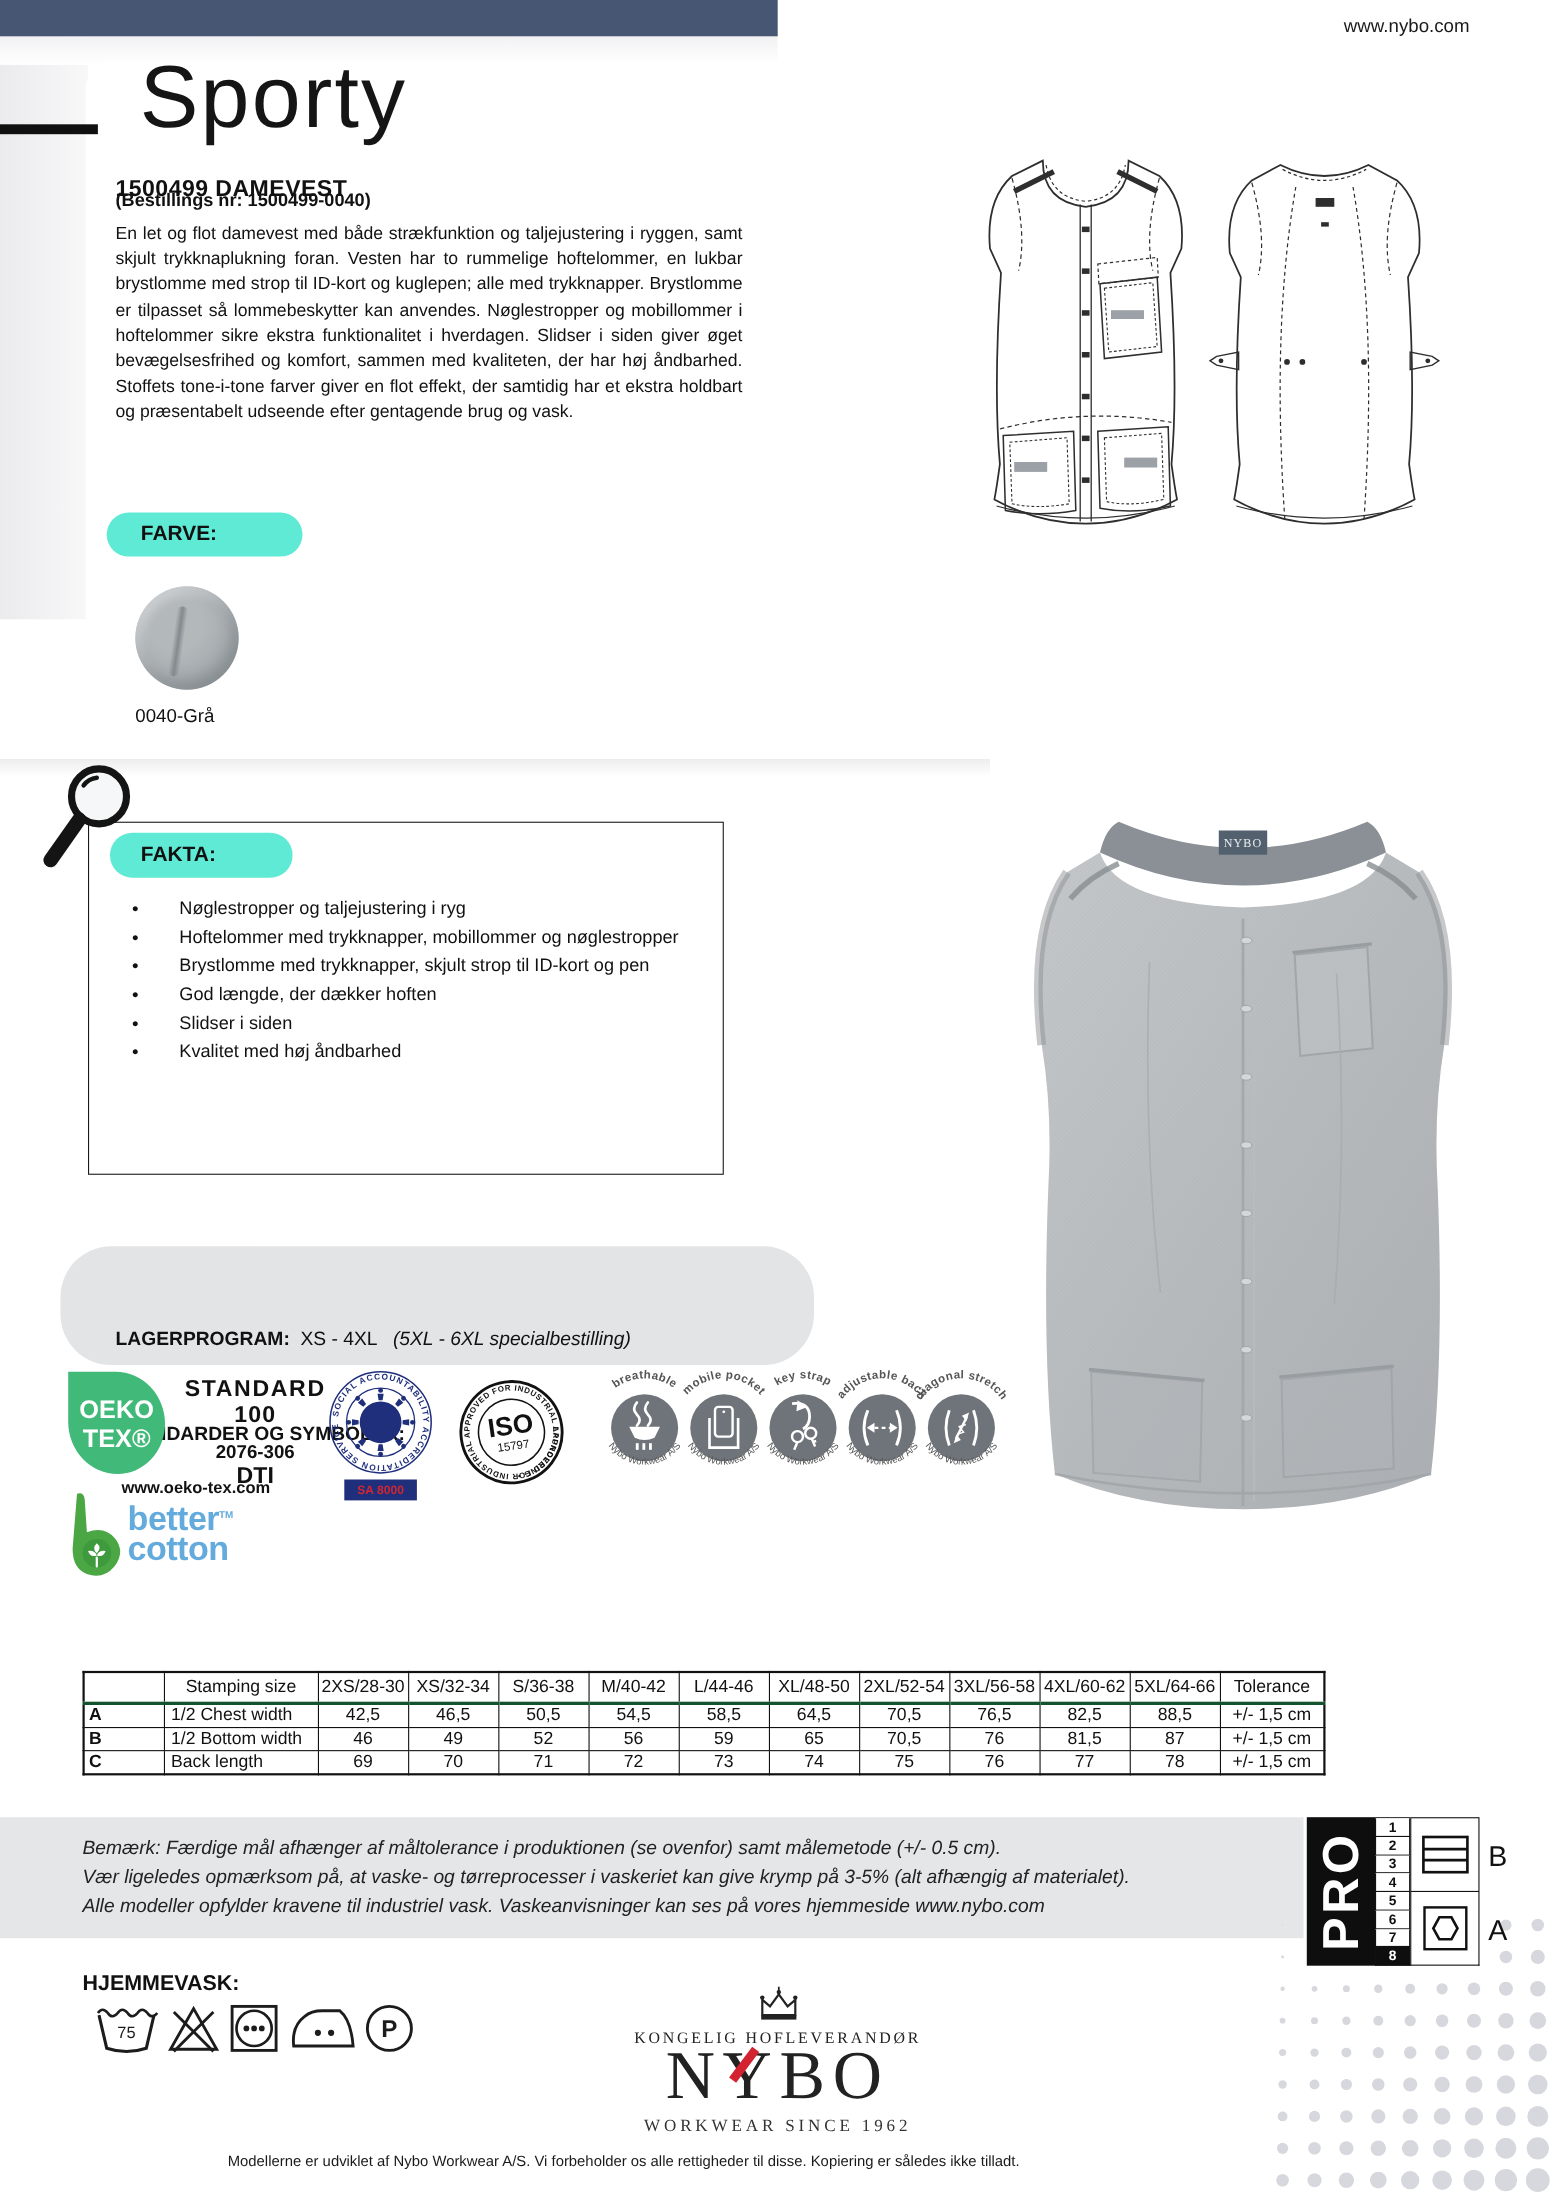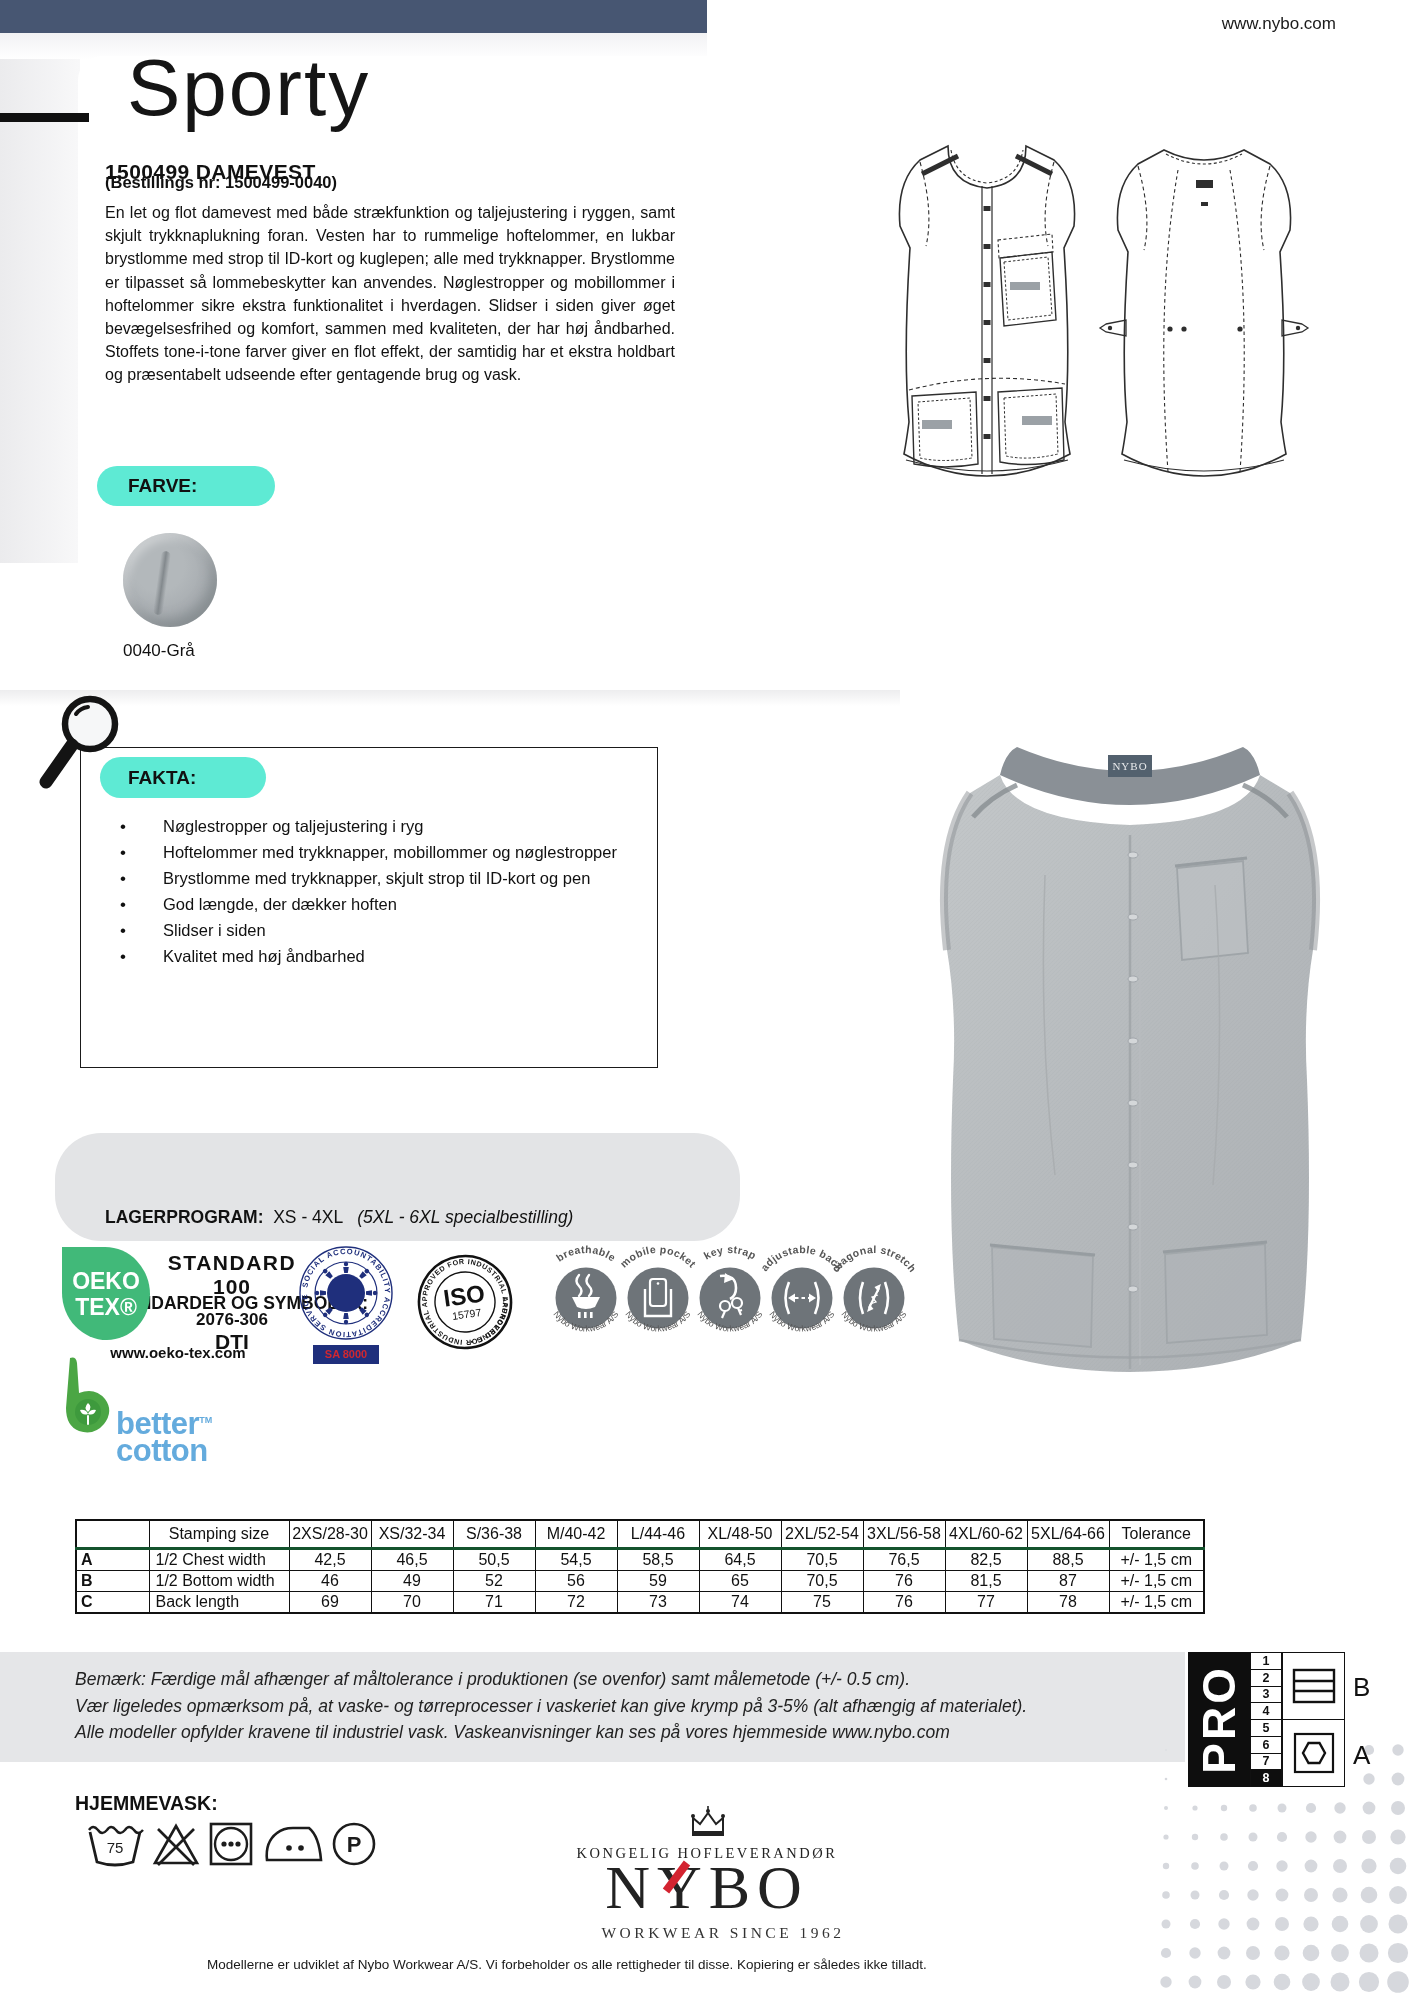--- a/index.html
+++ b/index.html
@@ -40,21 +40,21 @@
   
   .oeko-badge{left:62px;top:1247px;width:88px;height:93px;background:#41b979;border-radius:0 52% 50% 52%;
               display:flex;flex-direction:column;justify-content:center;align-items:center;color:#fff;font-weight:bold;font-size:23px;line-height:26px;}
   .standard-block{left:156px;top:1251px;width:152px;text-align:center;font-weight:bold;}
   .standard-word{font-size:21px;letter-spacing:1.5px;}
   .standard-num{font-size:21px;letter-spacing:1px;}
   .certno{margin-top:11px;font-size:17px;}
   .dti{font-size:21px;}
   .oeko-url{left:88px;top:1344px;width:180px;text-align:center;font-weight:bold;font-size:15px;}
   .bc-wrap{left:58px;top:1356px;width:220px;height:84px;}
-  .bc-text{position:absolute;left:58px;top:8px;color:#64abdd;font-weight:bold;font-size:31px;line-height:27px;letter-spacing:-.5px;margin-top:43px;}
+  .bc-text{position:absolute;left:58px;top:8px;color:#64abdd;font-weight:bold;font-size:31px;line-height:27px;letter-spacing:-.5px;}
   .bc-text sup{font-size:9px;letter-spacing:0;}
   .pill-maal{left:60px;top:1447px;width:352px;height:42px;justify-content:center;padding:0;}
   
   .size-table{position:absolute;left:75px;top:1519px;border-collapse:collapse;table-layout:fixed;width:1128px;font-size:16px;}
   .size-table th,.size-table td{border:1.5px solid #111;padding:0 2px;height:20px;text-align:center;font-weight:normal;overflow:hidden;white-space:nowrap;}
   .size-table thead th{height:26px;border-bottom:3px solid #14532d;}
   .size-table .rowkey{text-align:left;font-weight:bold;padding-left:4px;}
   .size-table .rowlabel{text-align:left;padding-left:6px;}
   .size-table{border:2.5px solid #111;}
   
@@ -70,21 +70,21 @@
   .pro-icons{width:63px;display:flex;flex-direction:column;}
   .pro-cell{flex:1;border:1.5px solid #111;display:flex;align-items:center;justify-content:center;background:#fff;}
   .pro-cell + .pro-cell{border-top:none;}
   .pro-label{font-size:26px;color:#111;}
   
   .homewash-h{left:75px;top:1792px;font-size:19.5px;font-weight:bold;}
   .care-row{left:86px;top:1820px;display:flex;gap:7px;align-items:flex-start;}
   
   .premier{left:540px;top:1845px;width:334px;text-align:center;font-family:"Liberation Serif",serif;font-size:14.5px;letter-spacing:2.5px;color:#222;}
   .nybo{left:540px;top:1856px;width:334px;text-align:center;font-family:"Liberation Serif",serif;font-size:62px;letter-spacing:7px;color:#222;line-height:1;}
-  .since{left:556px;top:1924px;width:334px;text-align:center;font-family:"Liberation Serif",serif;font-size:15.5px;letter-spacing:3.5px;color:#333;}
+  .since{left:540px;top:1924px;width:334px;text-align:center;font-family:"Liberation Serif",serif;font-size:15.5px;letter-spacing:3.5px;color:#333;}
   .footer{left:207px;top:1957px;width:1000px;font-size:13.5px;color:#1a1a1a;}
   svg{display:block;}
 </style>
 </head>
 <body>
 
 <div id="page">
 
   <div class="abs outer-shade"></div>
   <div class="abs top-shade"></div>

